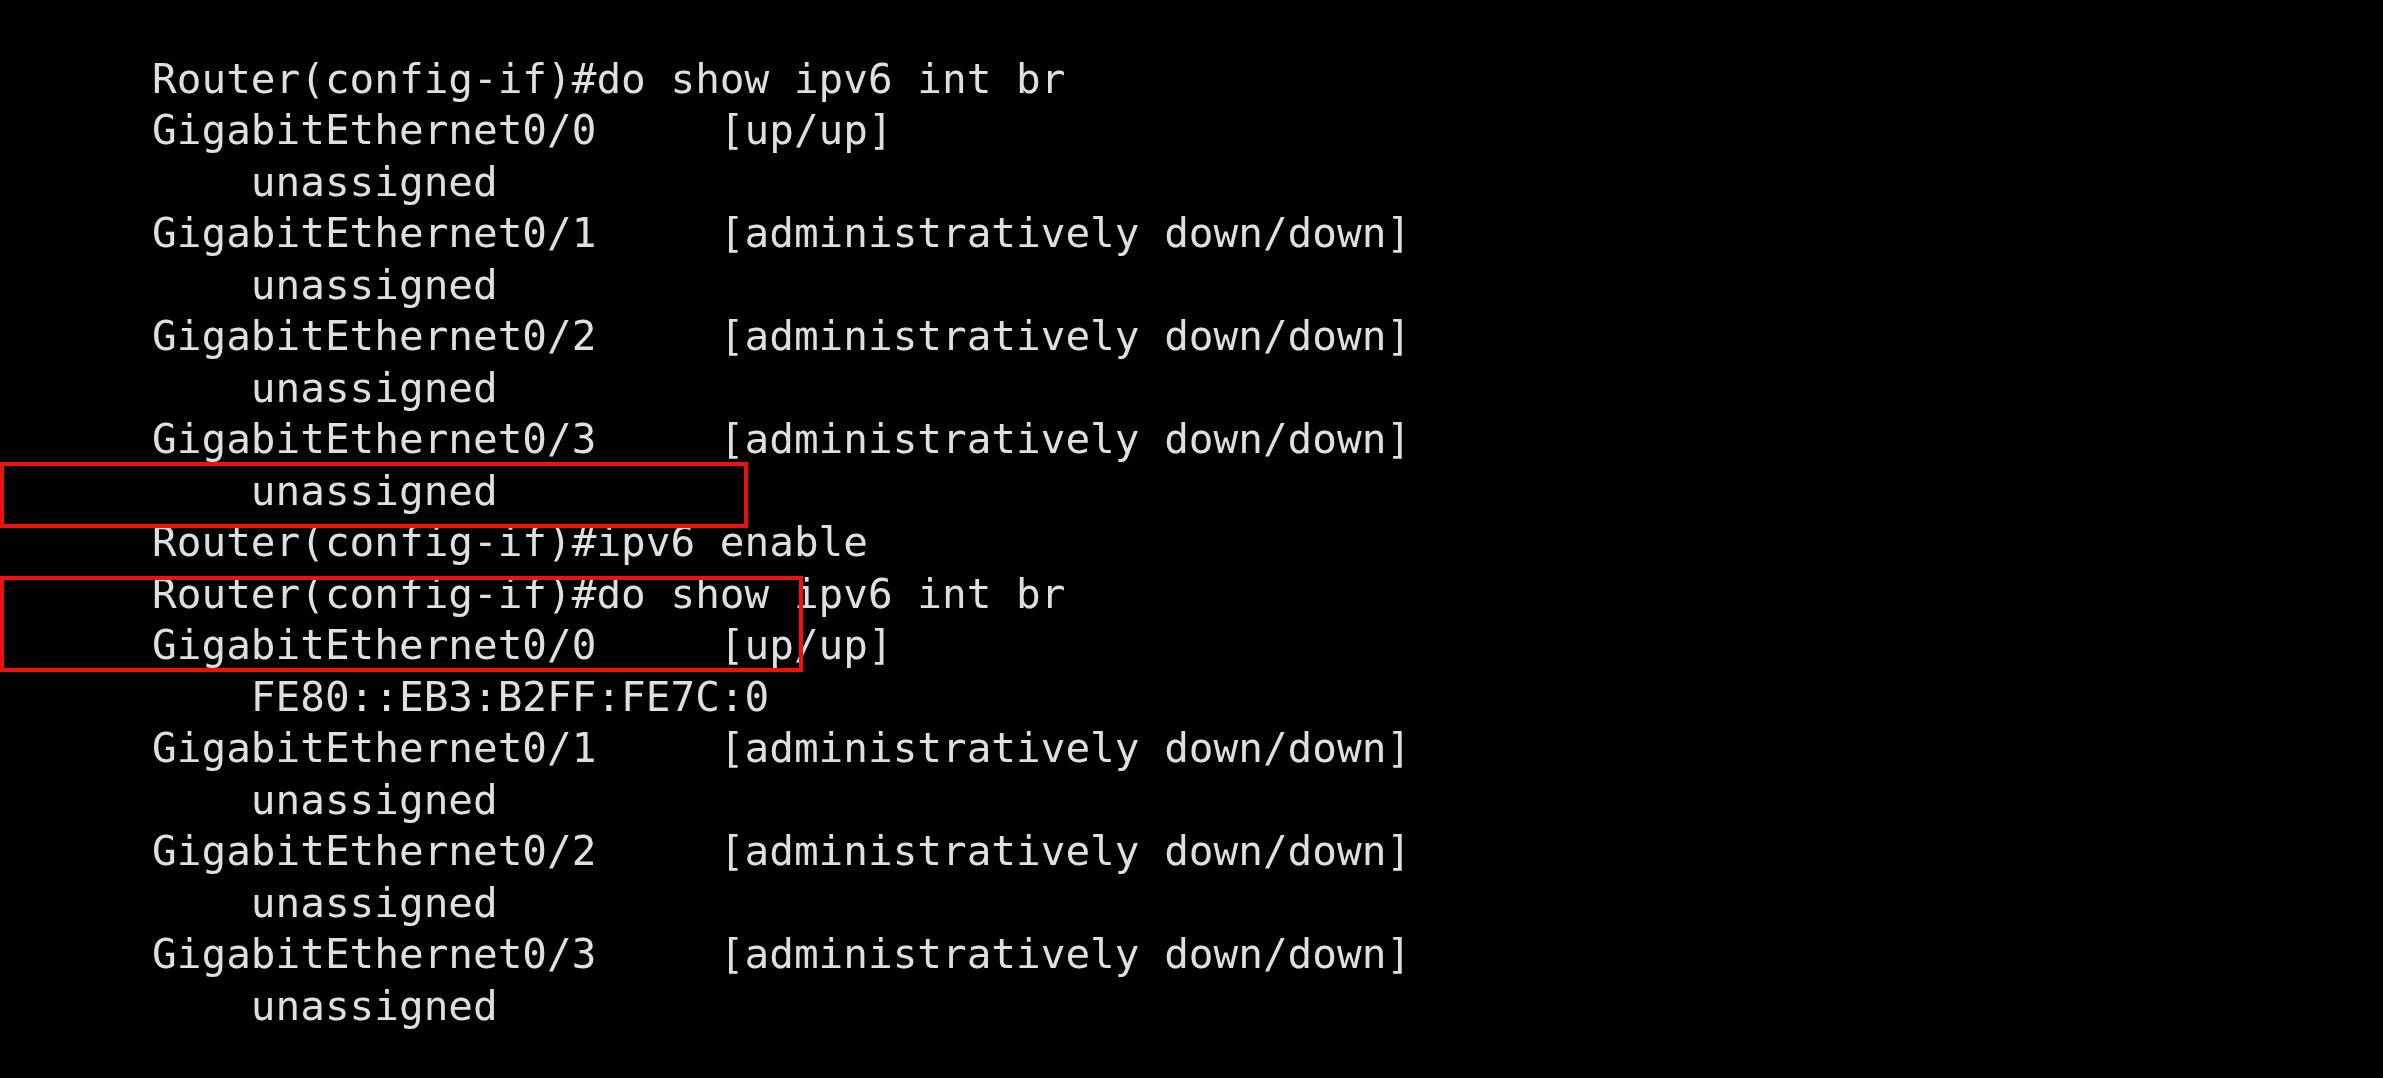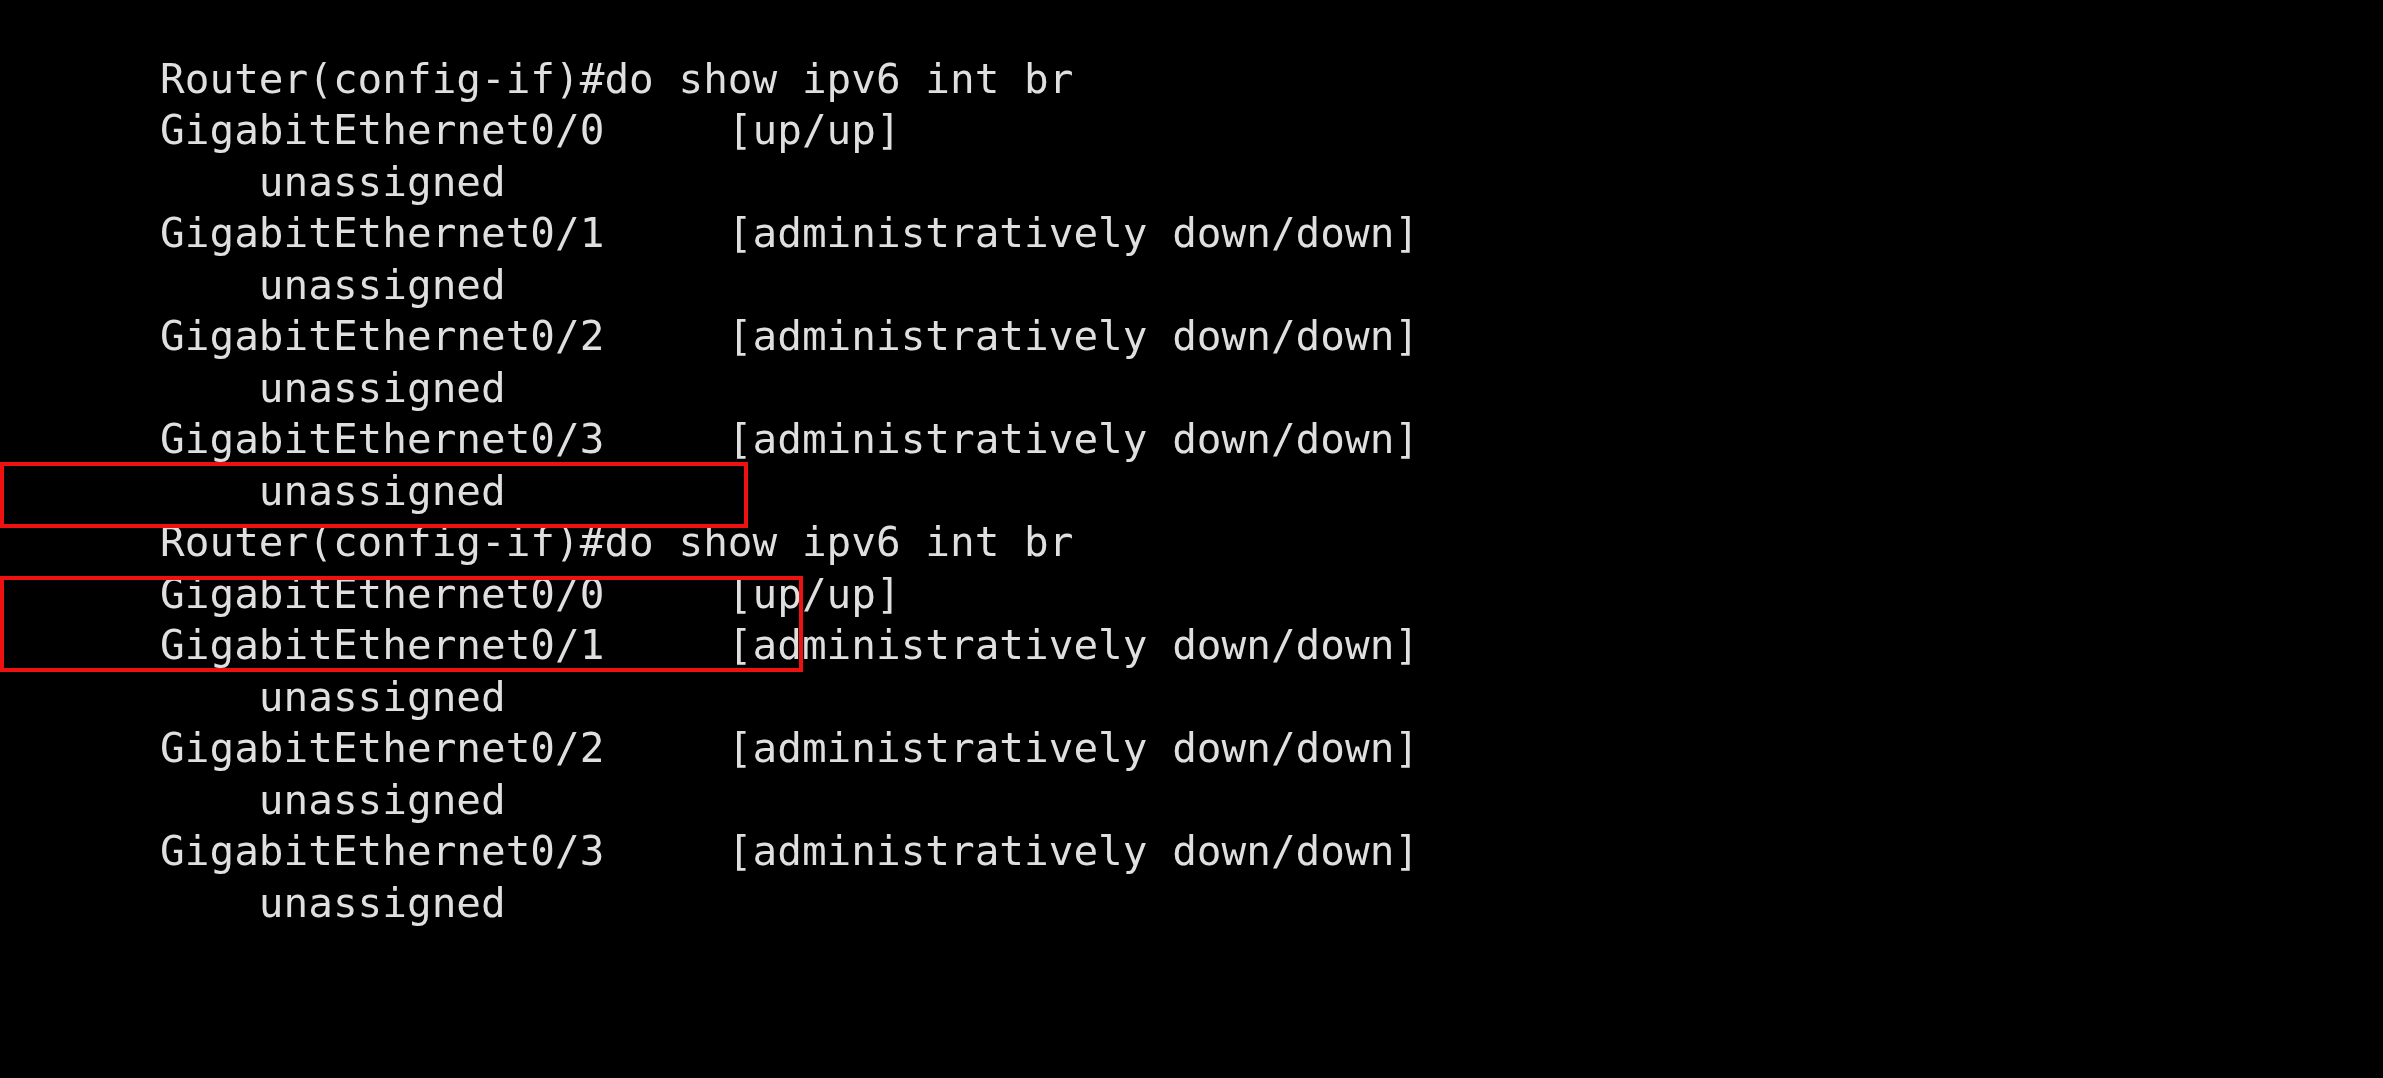--- a/index.html
+++ b/index.html
@@ -23,21 +23,21 @@
     box-sizing: border-box;
     padding: 0;
   }
 
   .screen {
     position: absolute;
     top: 0;
     left: 0;
     width: 2207px;
     height: 1078px;
-    padding: 2px 0 0 12px;
+    padding: 2px 0 0 4px;
     box-sizing: border-box;
   }
 
   .line {
     height: 51.5px;
     line-height: 51.5px;
     font-size: 41px;
     color: #dfdfdf;
     white-space: pre;
     letter-spacing: 0px;
@@ -117,29 +117,35 @@
     </div>
 
     <div class="line">
       <span class="txt">GigabitEthernet0/3     [administratively down/down]</span>
     </div>
 
     <div class="line">
       <span class="txt">    unassigned</span>
     </div>
 
+    <div class="line">
+      <span class="txt">Router(config-if)#ipv6 enable</span>
+    </div>
 
     <div class="line">
       <span class="txt">Router(config-if)#do show ipv6 int br</span>
     </div>
 
     <div class="line">
       <span class="txt">GigabitEthernet0/0     [up/up]</span>
     </div>
 
+    <div class="line">
+      <span class="txt">    FE80::EB3:B2FF:FE7C:0</span>
+    </div>
 
     <div class="line">
       <span class="txt">GigabitEthernet0/1     [administratively down/down]</span>
     </div>
 
     <div class="line">
       <span class="txt">    unassigned</span>
     </div>
 
     <div class="line">

